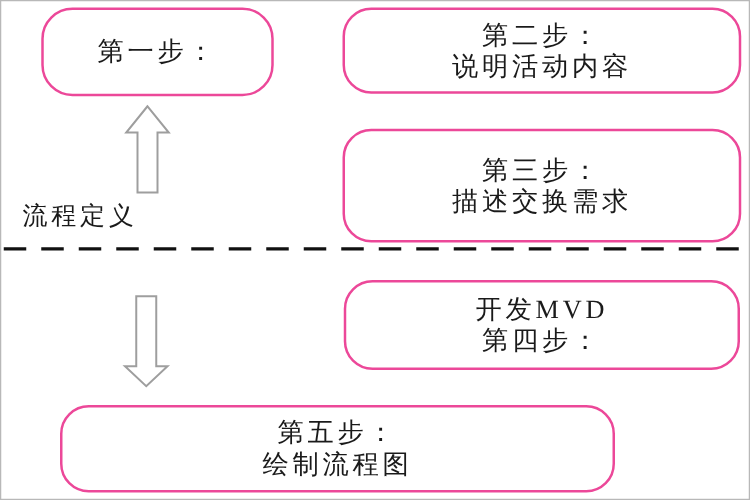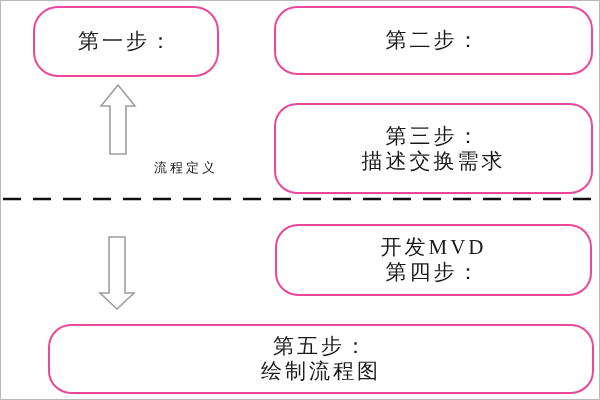--- a/index.html
+++ b/index.html
@@ -26,26 +26,26 @@
     justify-content: center;
     text-align: right;
     font-size: 21px;
     line-height: 25px;
     letter-spacing: 3px;
   }
   .b1 { left: 32px;  top: 5px;   width: 186px; height: 71px; border-radius: 25px; }
   .b2 { left: 273px; top: 5px;   width: 319px; height: 69px; }
   .b3 { left: 273px; top: 102px; width: 319px; height: 91px; }
   .b4 { left: 274px; top: 223px; width: 317px; height: 72px; }
-  .b5 { left: 47px;  top: 323px; width: 546px; height: 70px; }
+  .b5 { left: 47px;  top: 323px; width: 444px; height: 70px; }
   .region-label {
     position: absolute;
     width: 200px;
-    text-align: right;
-    font-size: 13px;
+    text-align: left;
+    font-size: 20px;
     letter-spacing: 3px;
     white-space: nowrap;
   }
   .label-upper { left: 17px; top: 158px; }
   .label-lower { left: 18px; top: 204px; letter-spacing: 2px; }
   .arrow-svg, .dash-svg { position: absolute; display: block; }
   .arrow-up   { left: 97px; top: 82px;  }
   .arrow-down { left: 96px; top: 234px; }
   .dash-line  { left: 0;    top: 195px; }
 </style>
@@ -53,20 +53,21 @@
 <body>
 
 <div class="canvas">
 
   <div class="box b1">
     <div>第一步：</div>
   </div>
 
   <div class="box b2">
     <div>第二步：</div>
+    <div>说明活动内容</div>
   </div>
 
   <div class="box b3">
     <div>第三步：</div>
     <div>描述交换需求</div>
   </div>
 
   <svg class="arrow-svg arrow-up" width="40" height="73" viewBox="0 0 40 73">
     <polygon points="20,2 3,23 12,23 12,71 28,71 28,23 37,23" fill="#ffffff" stroke="#9e9e9e" stroke-width="1.6"></polygon>
   </svg>

